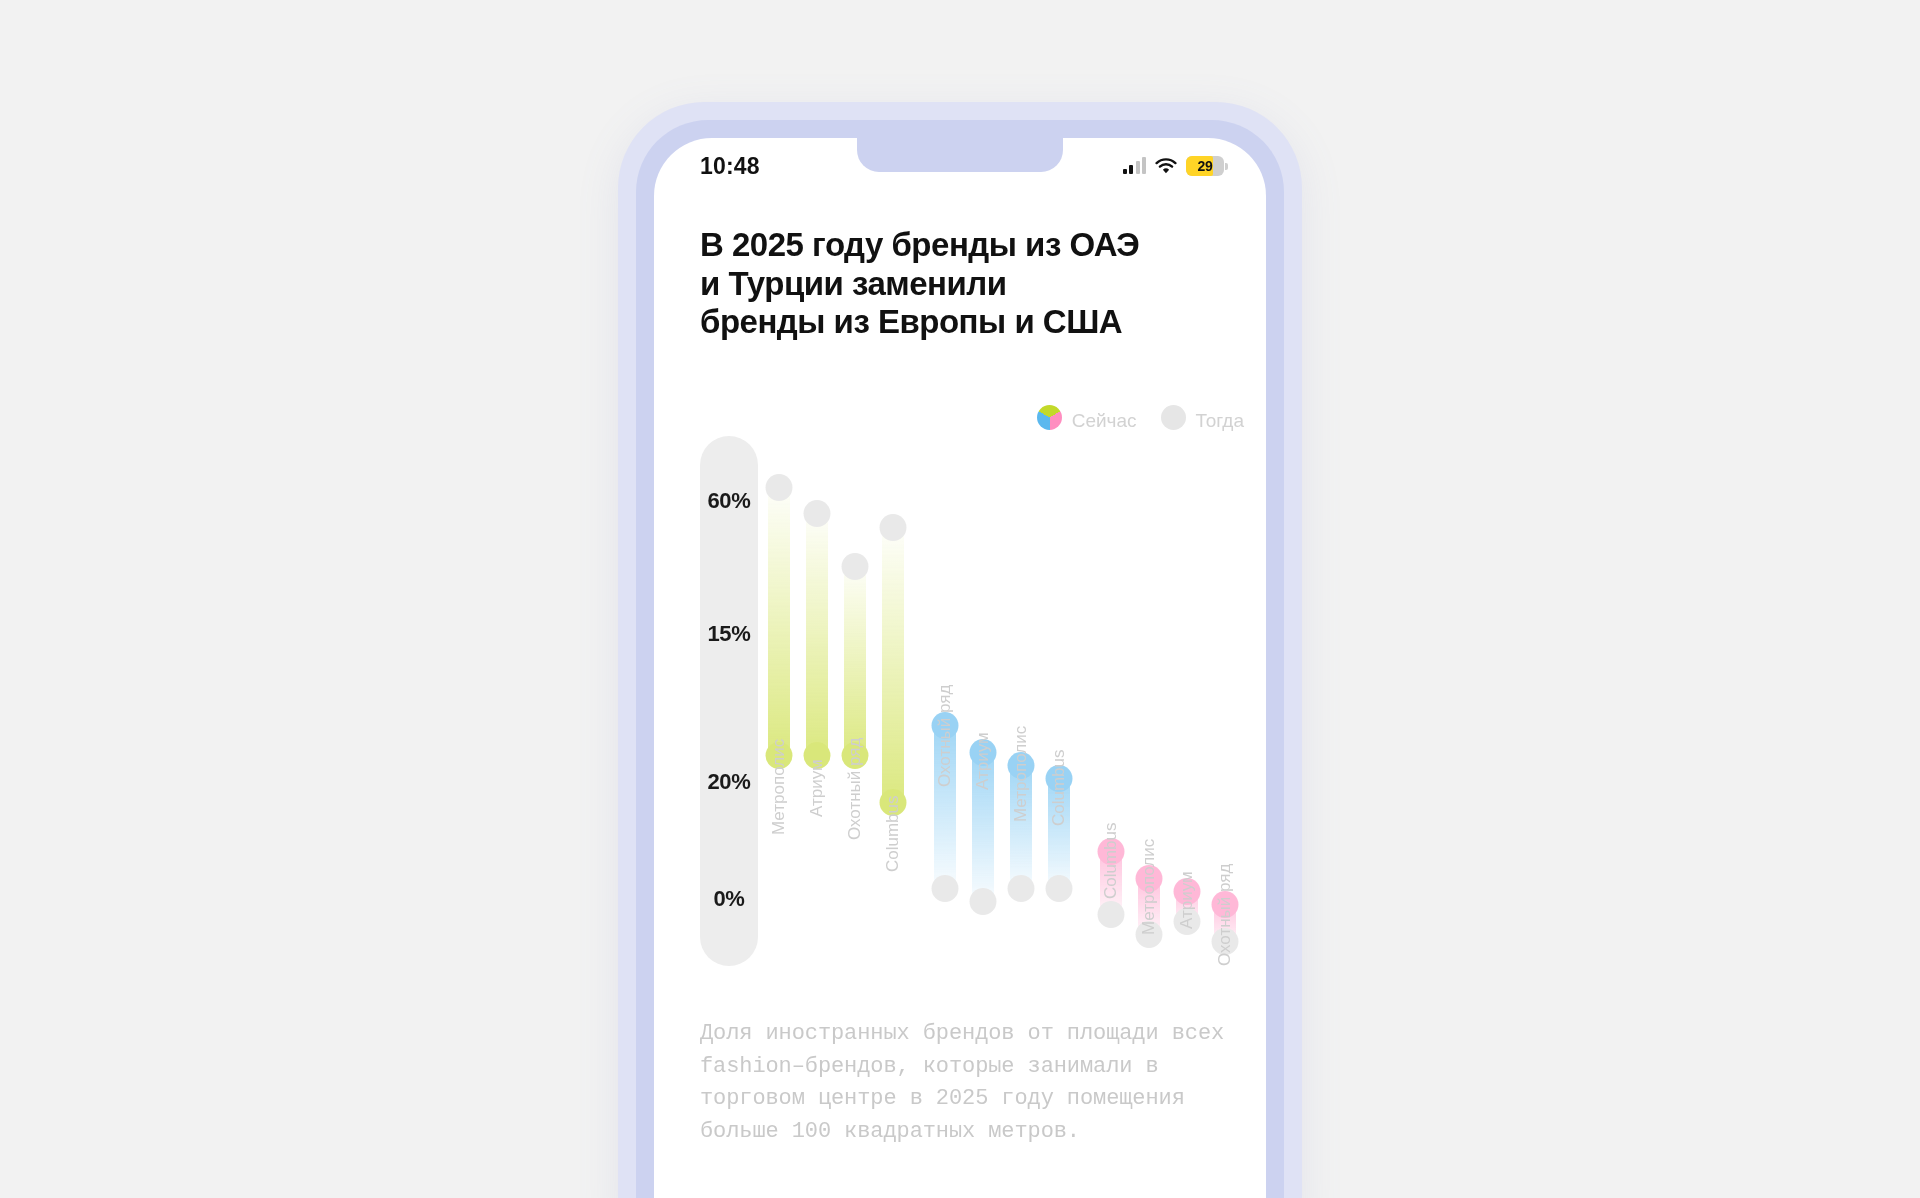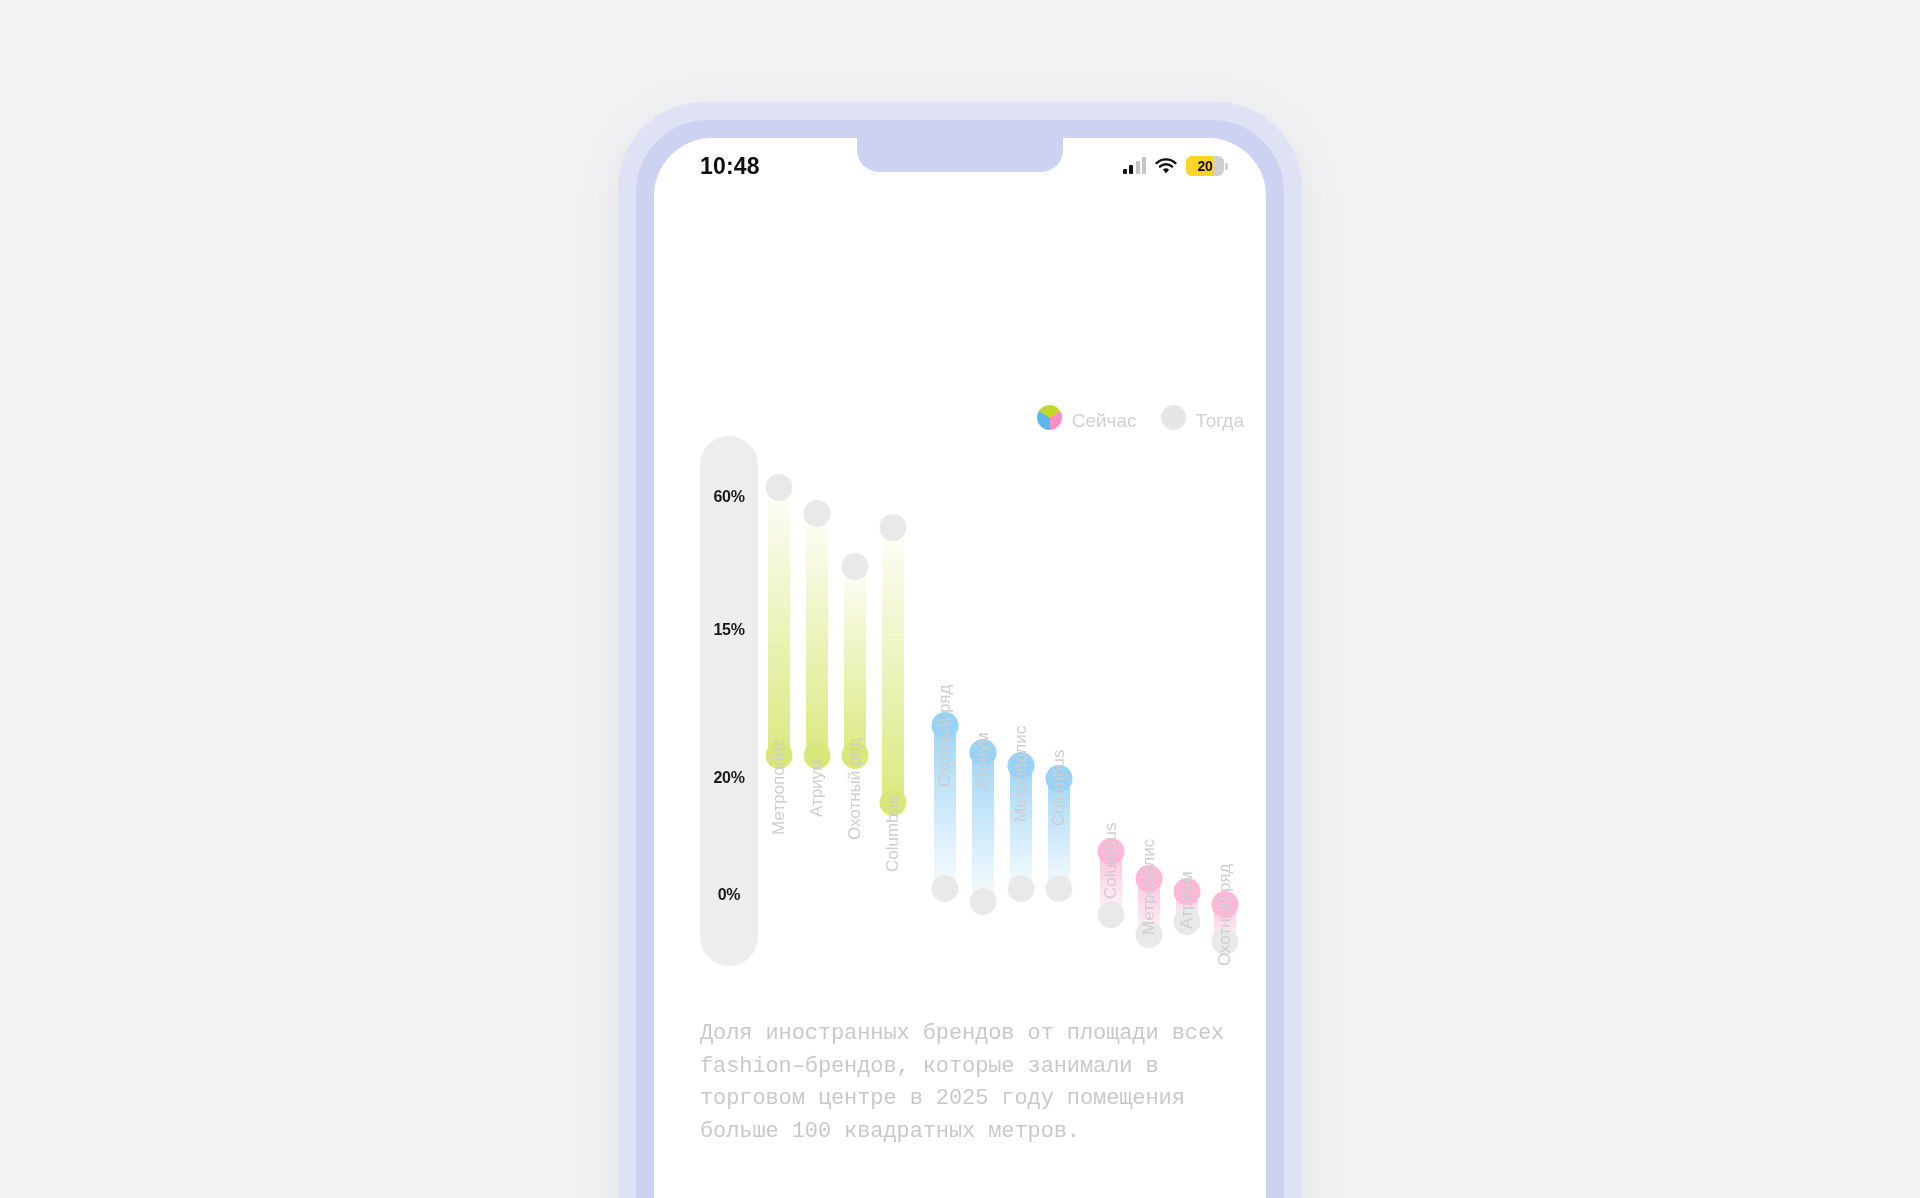--- a/index.html
+++ b/index.html
@@ -123,21 +123,21 @@
     width: 612px; height: 540px;
   }
   .axis-pill {
     position: absolute; left: 46px; top: 0;
     width: 58px; height: 530px;
     background: #ededed; border-radius: 29px;
   }
   .axis-tick {
     position: absolute; left: 0; width: 58px;
     text-align: center;
-    font-size: 16px; font-weight: 700; color: #1a1a1a;
+    font-size: 22px; font-weight: 700; color: #1a1a1a;
     letter-spacing: -.3px;
   }
 
   .plot { position: absolute; left: 112px; top: 0; width: 496px; height: 530px; }
 
   .bar {
     position: absolute;
     width: 22px;
     border-radius: 11px;
   }
@@ -188,26 +188,29 @@
           </span>
         <span class="wifi">
           <svg width="22" height="17" viewBox="0 0 22 17">
             <path d="M11 15.2 L7.9 11.7 a4.7 4.7 0 0 1 6.2 0 Z" fill="#111"></path>
             <path d="M4.9 8.6 a9 9 0 0 1 12.2 0" stroke="#111" stroke-width="2.4" fill="none" stroke-linecap="round"></path>
             <path d="M1.6 5.1 a13.8 13.8 0 0 1 18.8 0" stroke="#111" stroke-width="2.4" fill="none" stroke-linecap="round"></path>
           </svg>
         </span>
         <span class="batt">
           <span class="batt-fill"></span>
-          <span class="batt-num">20</span>
+          <span class="batt-num">29</span>
           <span class="batt-tip"></span>
         </span>
       </div>
     </div>
 
+    <div class="headline">В 2025 году бренды из ОАЭ
+и Турции заменили
+бренды из Европы и США</div>
 
 
     <div class="legend-sub">
       <div class="lg2-item">
         <span class="pie-dot"></span>
         <span class="lg2-label">Сейчас</span>
       </div>
       <div class="lg2-item">
         <span class="gray-dot"></span>
         <span class="lg2-label">Тогда</span>

